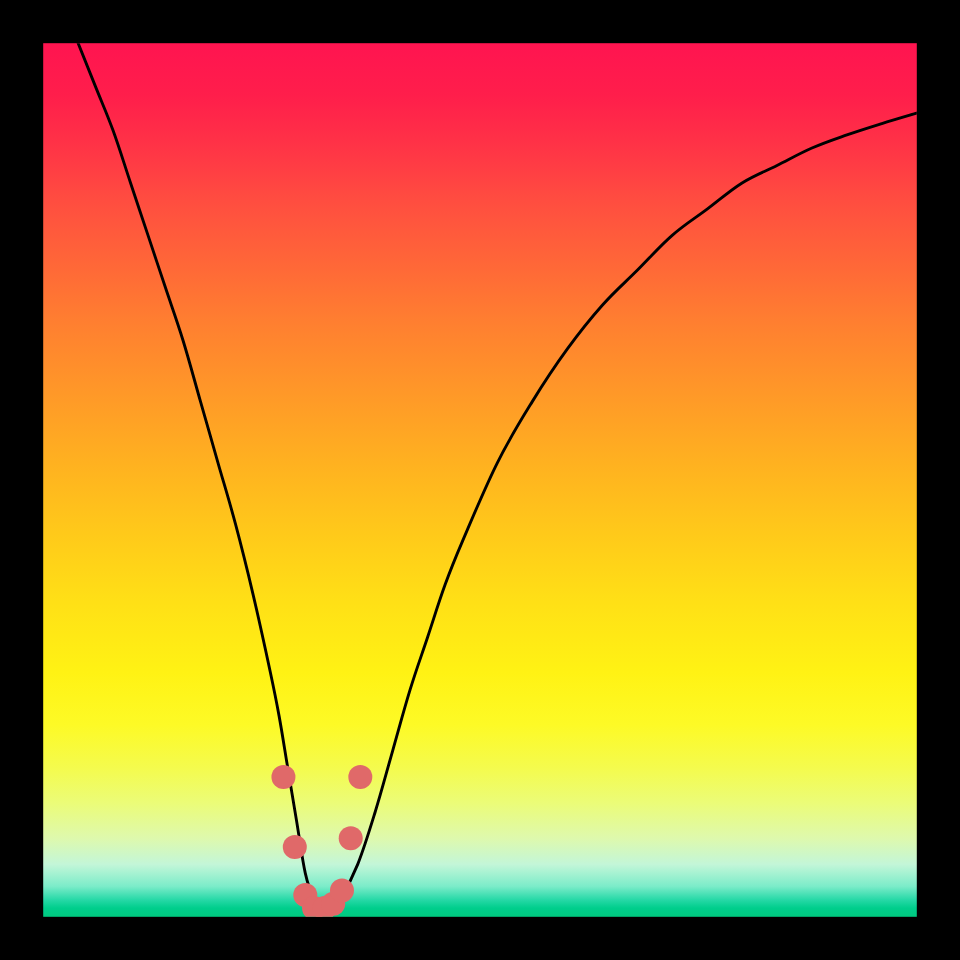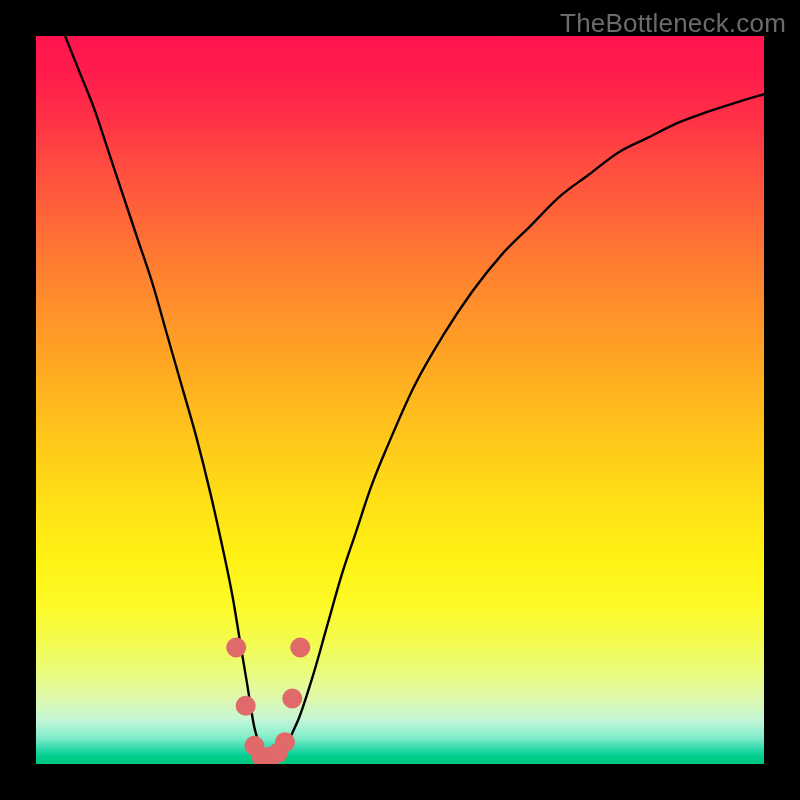--- a/index.html
+++ b/index.html
@@ -81,14 +81,13 @@
           <circle cx="218.4" cy="709.8" r="10" fill="#e06969"></circle>
           <circle cx="225.68" cy="720.72" r="10" fill="#e06969"></circle>
           <circle cx="234.416" cy="720.72" r="10" fill="#e06969"></circle>
           <circle cx="241.69600000000003" cy="717.08" r="10" fill="#e06969"></circle>
           <circle cx="248.97600000000003" cy="706.16" r="10" fill="#e06969"></circle>
           <circle cx="256.25600000000003" cy="662.48" r="10" fill="#e06969"></circle>
           <circle cx="264.264" cy="611.52" r="10" fill="#e06969"></circle>
         </g>
     </svg>
   </div>
-  <div class="watermark">TheBottleneck.com</div>
 </div>
 
 </body></html>

